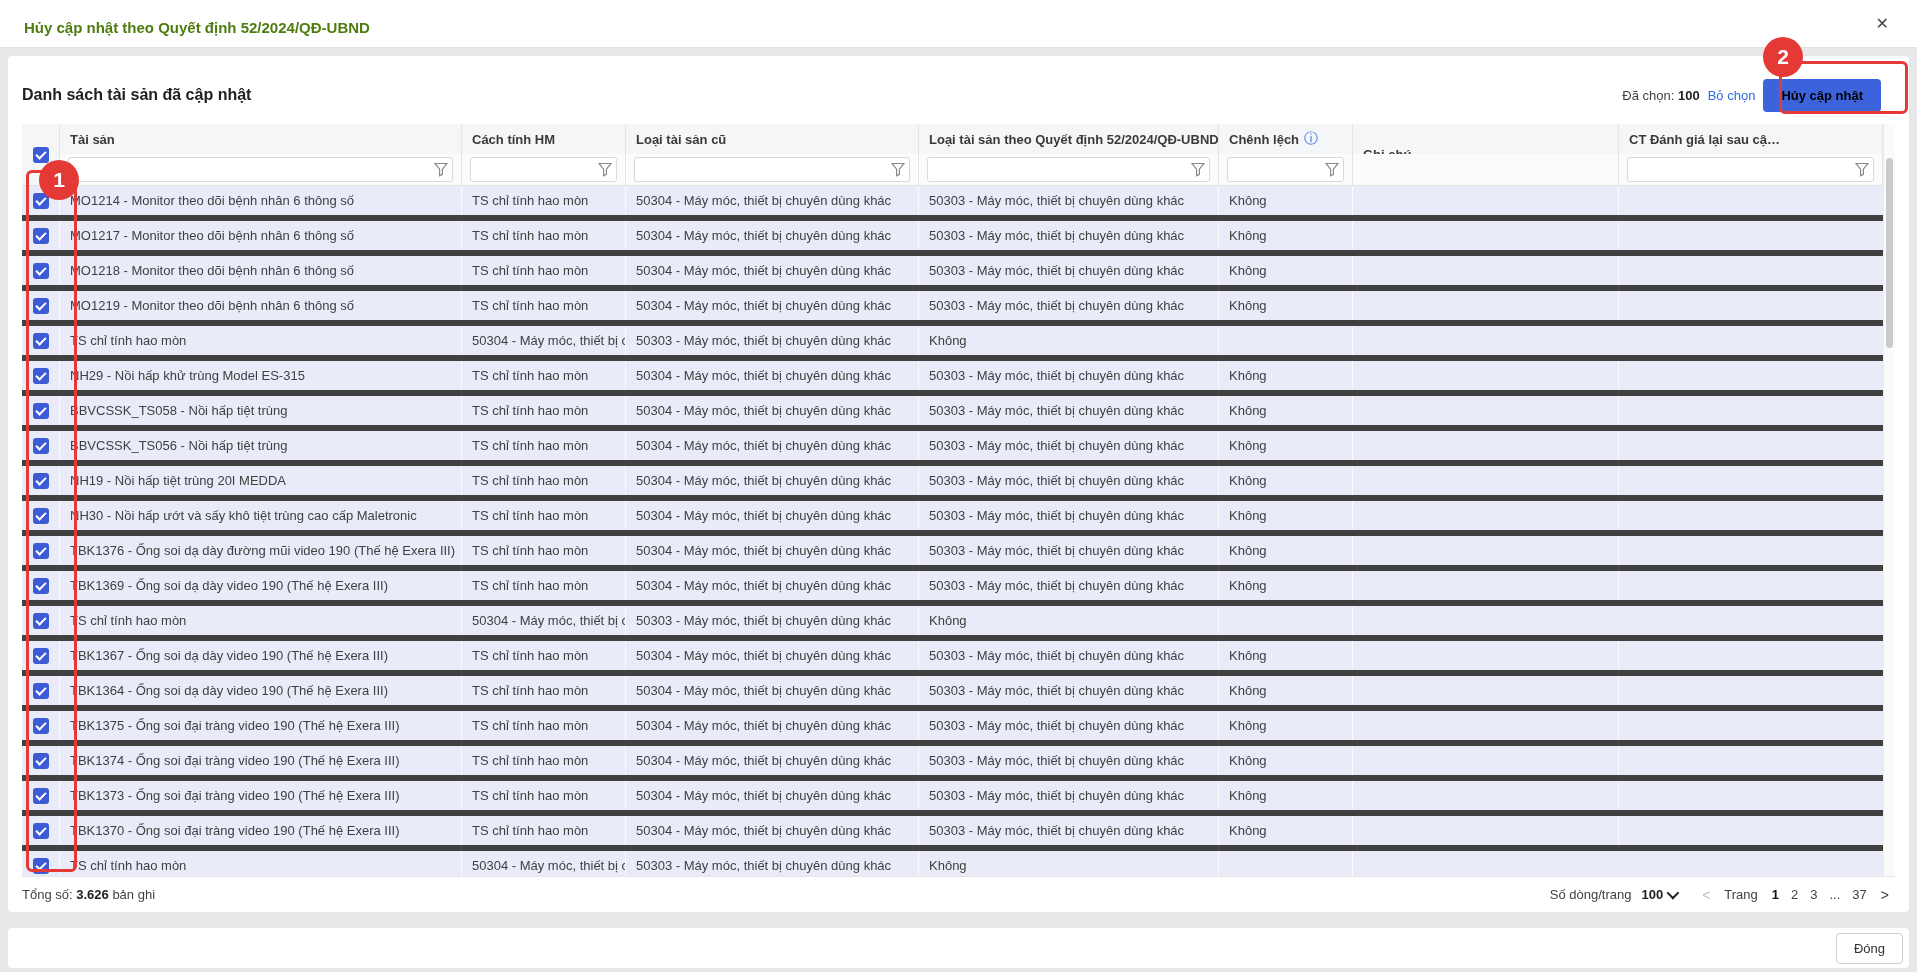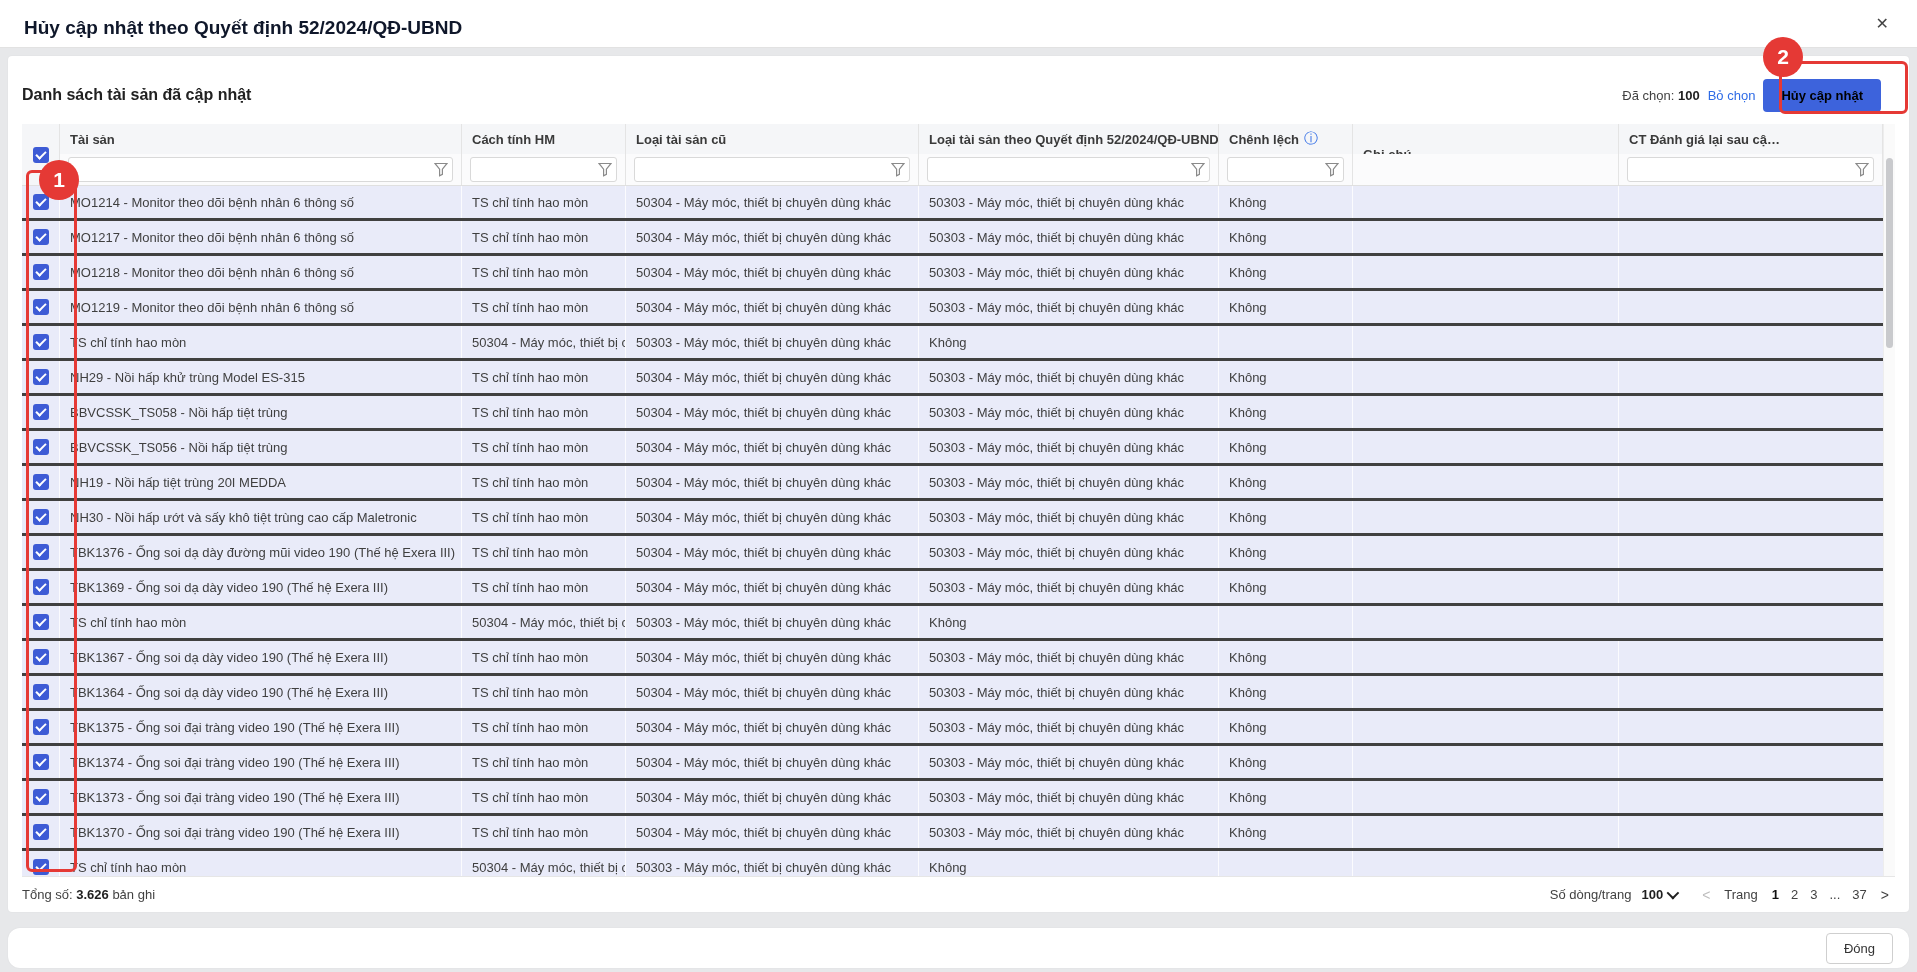--- a/index.html
+++ b/index.html
@@ -7,21 +7,21 @@
   body {
     background:#E7E8EA;
     font-family:"Liberation Sans","DejaVu Sans",sans-serif;
     font-size:13px; color:#3F3F3F; position:relative;
   }
   
   .titlebar {
     height:48px; background:#fff; border-bottom:1px solid #E2E2E2;
     display:flex; align-items:center; padding:0 24px;
   }
-  .titlebar h1 { font-size:19px; font-weight:700; color:#0f172a;margin-top:8px; }
+  .titlebar h1 { font-size:15px; font-weight:700; color:#4d7c0f;margin-top:8px; }
   .close-x {
     margin-left:auto; font-size:16px; color:#444; cursor:pointer;
     background:none; border:none; line-height:1; padding:4px;
     font-family:"DejaVu Sans",sans-serif;
   }
   
   .card {
     margin:8px 8px 0; height:856px; background:#fff; border-radius:4px;
     padding:10px 14px 0; display:flex; flex-direction:column;
     box-shadow:0 0 2px rgba(0,0,0,.06);
@@ -64,21 +64,21 @@
     background:#fff; padding:0 24px 0 8px; font-family:inherit; font-size:13px;
   }
   .funnel { position:absolute; right:13px; top:8px; pointer-events:none; }
   .info-glyph { color:var(--link-blue,#2E6BE6); font-size:14px; font-weight:400; }
   
   .rows { flex:1; min-height:0; overflow:hidden; }
   .trow {
     display:grid;
     grid-template-columns:38px 402px 164px 293px 300px 134px 266px 1fr;
     height:35px; background:var(--selected-row-bg,#E9EBF9);
-    border-bottom:3px solid #404040;
+    border-bottom:6px solid #404040;
   }
   .td {
     display:flex; align-items:center; padding:0 10px; white-space:nowrap; overflow:hidden;
     border-right:1px solid rgba(255,255,255,.8); color:#3F3F3F;
   }
   .td.cb { justify-content:center; padding:0; }
   .checkbox {
     width:16px; height:16px; border-radius:3px; background:var(--checkbox-blue,#3D5BD5);
     position:relative; cursor:pointer; flex:none;
   }
@@ -99,22 +99,22 @@
   .rpp { display:flex; align-items:center; gap:10px; cursor:pointer; }
   .rpp .val { font-weight:700; color:#1F1F1F; display:flex; align-items:center; gap:4px; }
   .chev { width:9px; height:9px; border-right:2px solid #1F1F1F; border-bottom:2px solid #1F1F1F; transform:rotate(45deg) translateY(-2px); }
   .pager { display:flex; align-items:center; gap:14px; }
   .pg-prev { color:#BDBDBD; cursor:default; font-size:14px; }
   .pg-next { color:#424242; cursor:pointer; font-size:14px; }
   .pg-page { color:#424242; cursor:pointer; }
   .pg-page.active { color:#111; font-weight:700; }
   
   .bottombar {
-    margin:16px 8px 14px; height:40px; background:#fff; border-radius:12px;
-    display:flex; align-items:center; justify-content:flex-end; padding-right:16px;
+    margin:16px 8px 14px; height:40px; background:#fff; border-radius:4px;
+    display:flex; align-items:center; justify-content:flex-end; padding-right:6px;
     box-shadow:0 0 2px rgba(0,0,0,.06);
   }
   .btn-outline {
     background:#fff; border:1px solid #CFCFCF; border-radius:4px; color:#333;
     font-size:13px; padding:7px 17px; cursor:pointer; font-family:inherit;
   }
   
   .ann-rect { position:absolute; border:3px solid var(--annotation-red,#E53935); border-radius:6px; pointer-events:none; z-index:40; }
   .ann-rect.r1 { left:26px; top:170px; width:51px; height:702px; }
   .ann-rect.r2 { left:1779px; top:61px; width:129px; height:53px; }

